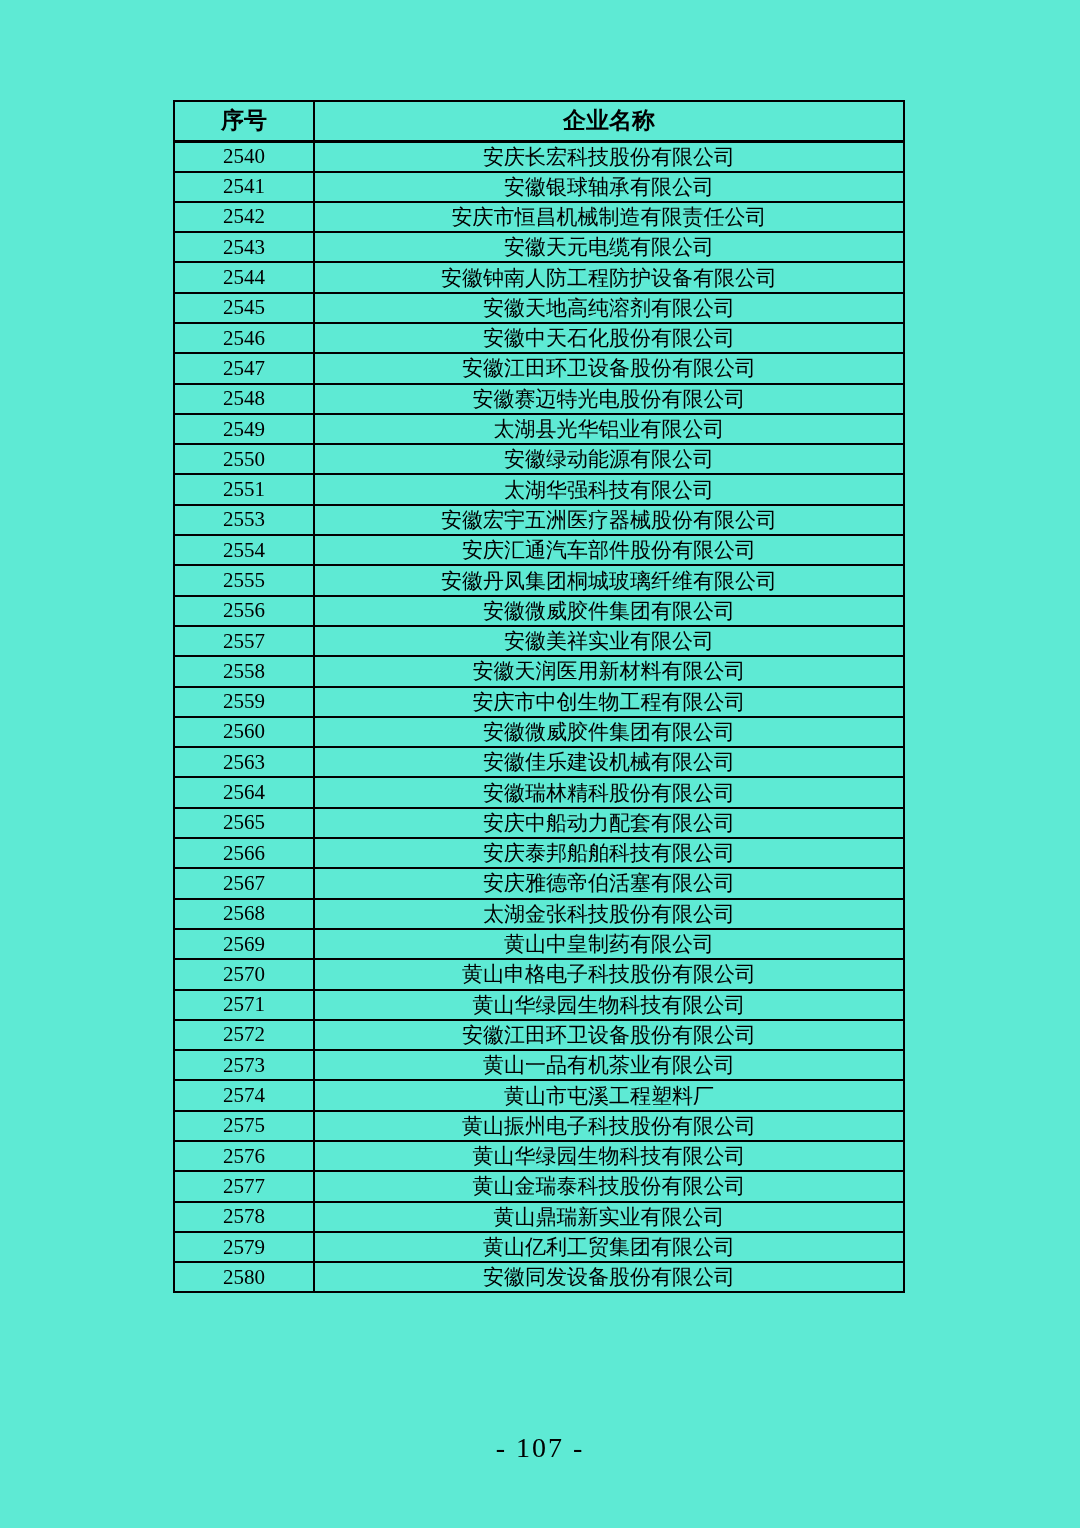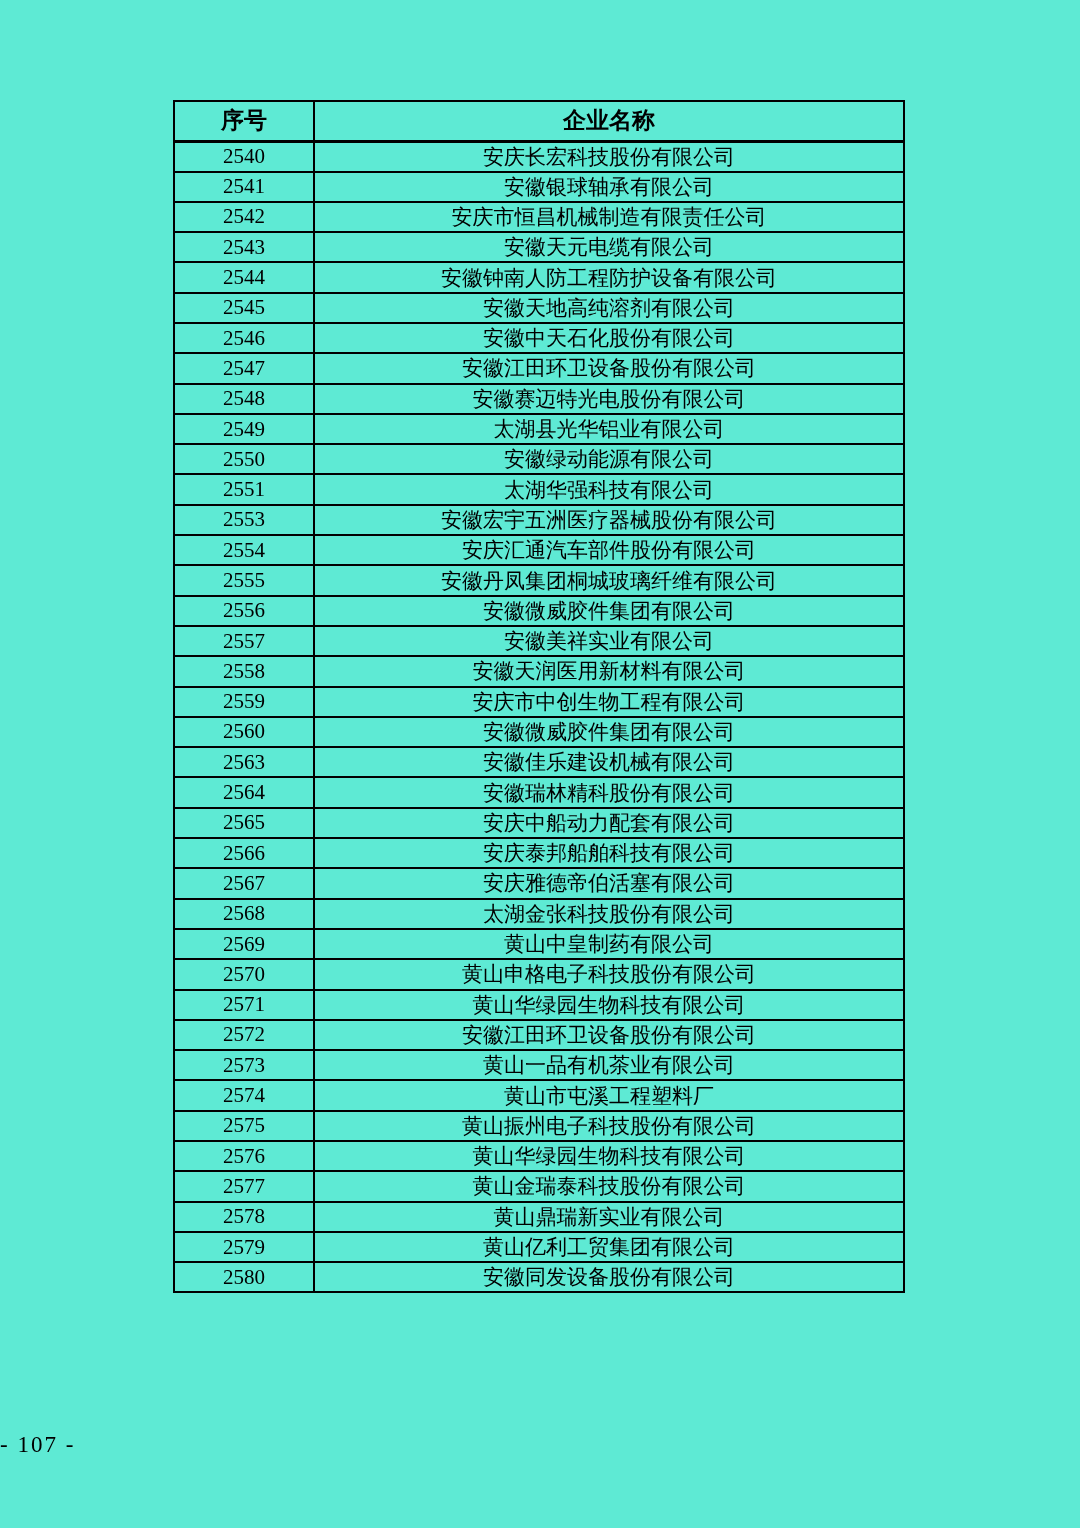--- a/index.html
+++ b/index.html
@@ -48,21 +48,22 @@
   }
   table.company-table tbody td {
     font-size: 21px;
     font-weight: normal;
   }
   .page-number {
     position: absolute;
     left: 0;
     top: 1432px;
     width: 100%;
-    font-size: 23px;
+    text-align: center;
+    font-size: 28px;
     letter-spacing: 2px;
     font-family: "Liberation Serif", "DejaVu Serif", serif;
   }
 </style>
 </head>
 <body>
 
 <div class="page">
 
   <table class="company-table">

